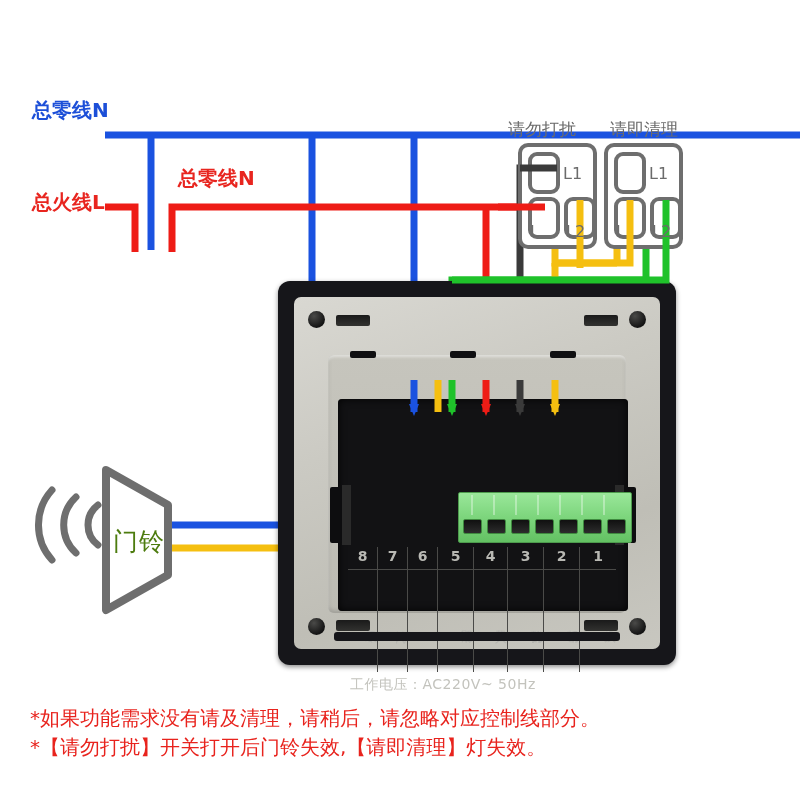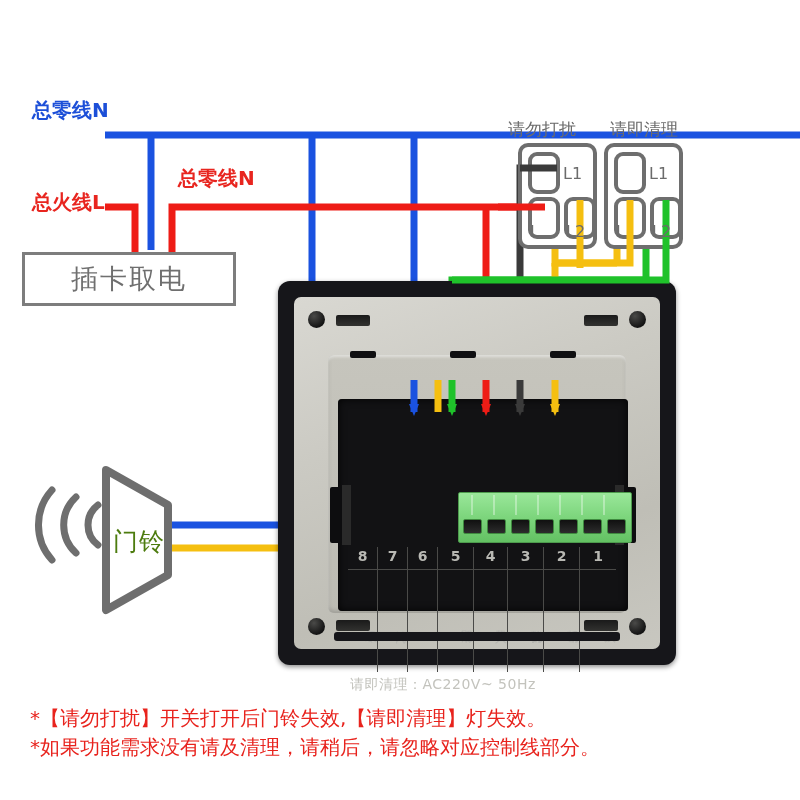--- a/index.html
+++ b/index.html
@@ -221,21 +221,21 @@
             <div class="lg-num">2</div>
             <div class="lg-txt">请稍候</div>
           </div>
           <div class="lg-cell" style="left:231px;width:37px;">
             <div class="lg-num">1</div>
             <div class="lg-txt">火线</div>
           </div>
         </div>
 
         <div class="spec">
-          <div>请即清理：AC220V~ 50Hz</div>
+          <div>工作电压：AC220V~ 50Hz</div>
         </div>
       </div>
       <div class="bot-lip"></div>
     </div>
   </div>
 
   <svg class="layer" viewBox="0 0 800 800">
     <g fill="none" stroke-linecap="butt">
       <path d="M414,380 L414,412" stroke="#1a52e0" stroke-width="7"></path>
       <path d="M438,380 L438,412" stroke="#f5bf10" stroke-width="7"></path>
@@ -293,35 +293,32 @@
     </g>
     <path d="M106,470 L168,505 L168,575 L106,610 Z" fill="#ffffff" stroke="#6e6e6e" stroke-width="8" stroke-linejoin="round"></path>
   </svg>
 
   <div class="lbl lbl-blue" style="left:32px;top:100px;">总零线N</div>
 
   <div class="lbl lbl-red" style="left:32px;top:168px;margin-top:24px;">总火线L</div>
 
   <div class="lbl lbl-red" style="left:178px;top:168px;">总零线N</div>
 
-  <div class="powerbox" style="left:22px;top:252px;width:208px;height:48px;">
-    <span>插卡取电</span>
-  </div>
 
   <div class="swlabel" style="left:508px;top:118px;">请勿打扰</div>
   <div class="swlabel" style="left:610px;top:118px;">请即清理</div>
 
   <div class="swlabel" style="left:563px;top:164px;font-size:16px;">L1</div>
   <div class="swlabel" style="left:530px;top:222px;font-size:16px;">L</div>
   <div class="swlabel" style="left:566px;top:222px;font-size:16px;">L2</div>
 
   <div class="swlabel" style="left:649px;top:164px;font-size:16px;">L1</div>
   <div class="swlabel" style="left:616px;top:222px;font-size:16px;">L</div>
   <div class="swlabel" style="left:652px;top:222px;font-size:16px;">L2</div>
 
   <div class="bellword" style="left:113px;top:525px;">门铃</div>
 
   <div class="footnote">
+    <div>*如果功能需求没有请及清理，请稍后，请忽略对应控制线部分。</div>
     <div>*【请勿打扰】开关打开后门铃失效,【请即清理】灯失效。</div>
-    <div>*如果功能需求没有请及清理，请稍后，请忽略对应控制线部分。</div>
   </div>
 
 </div>
 
 </body></html>

